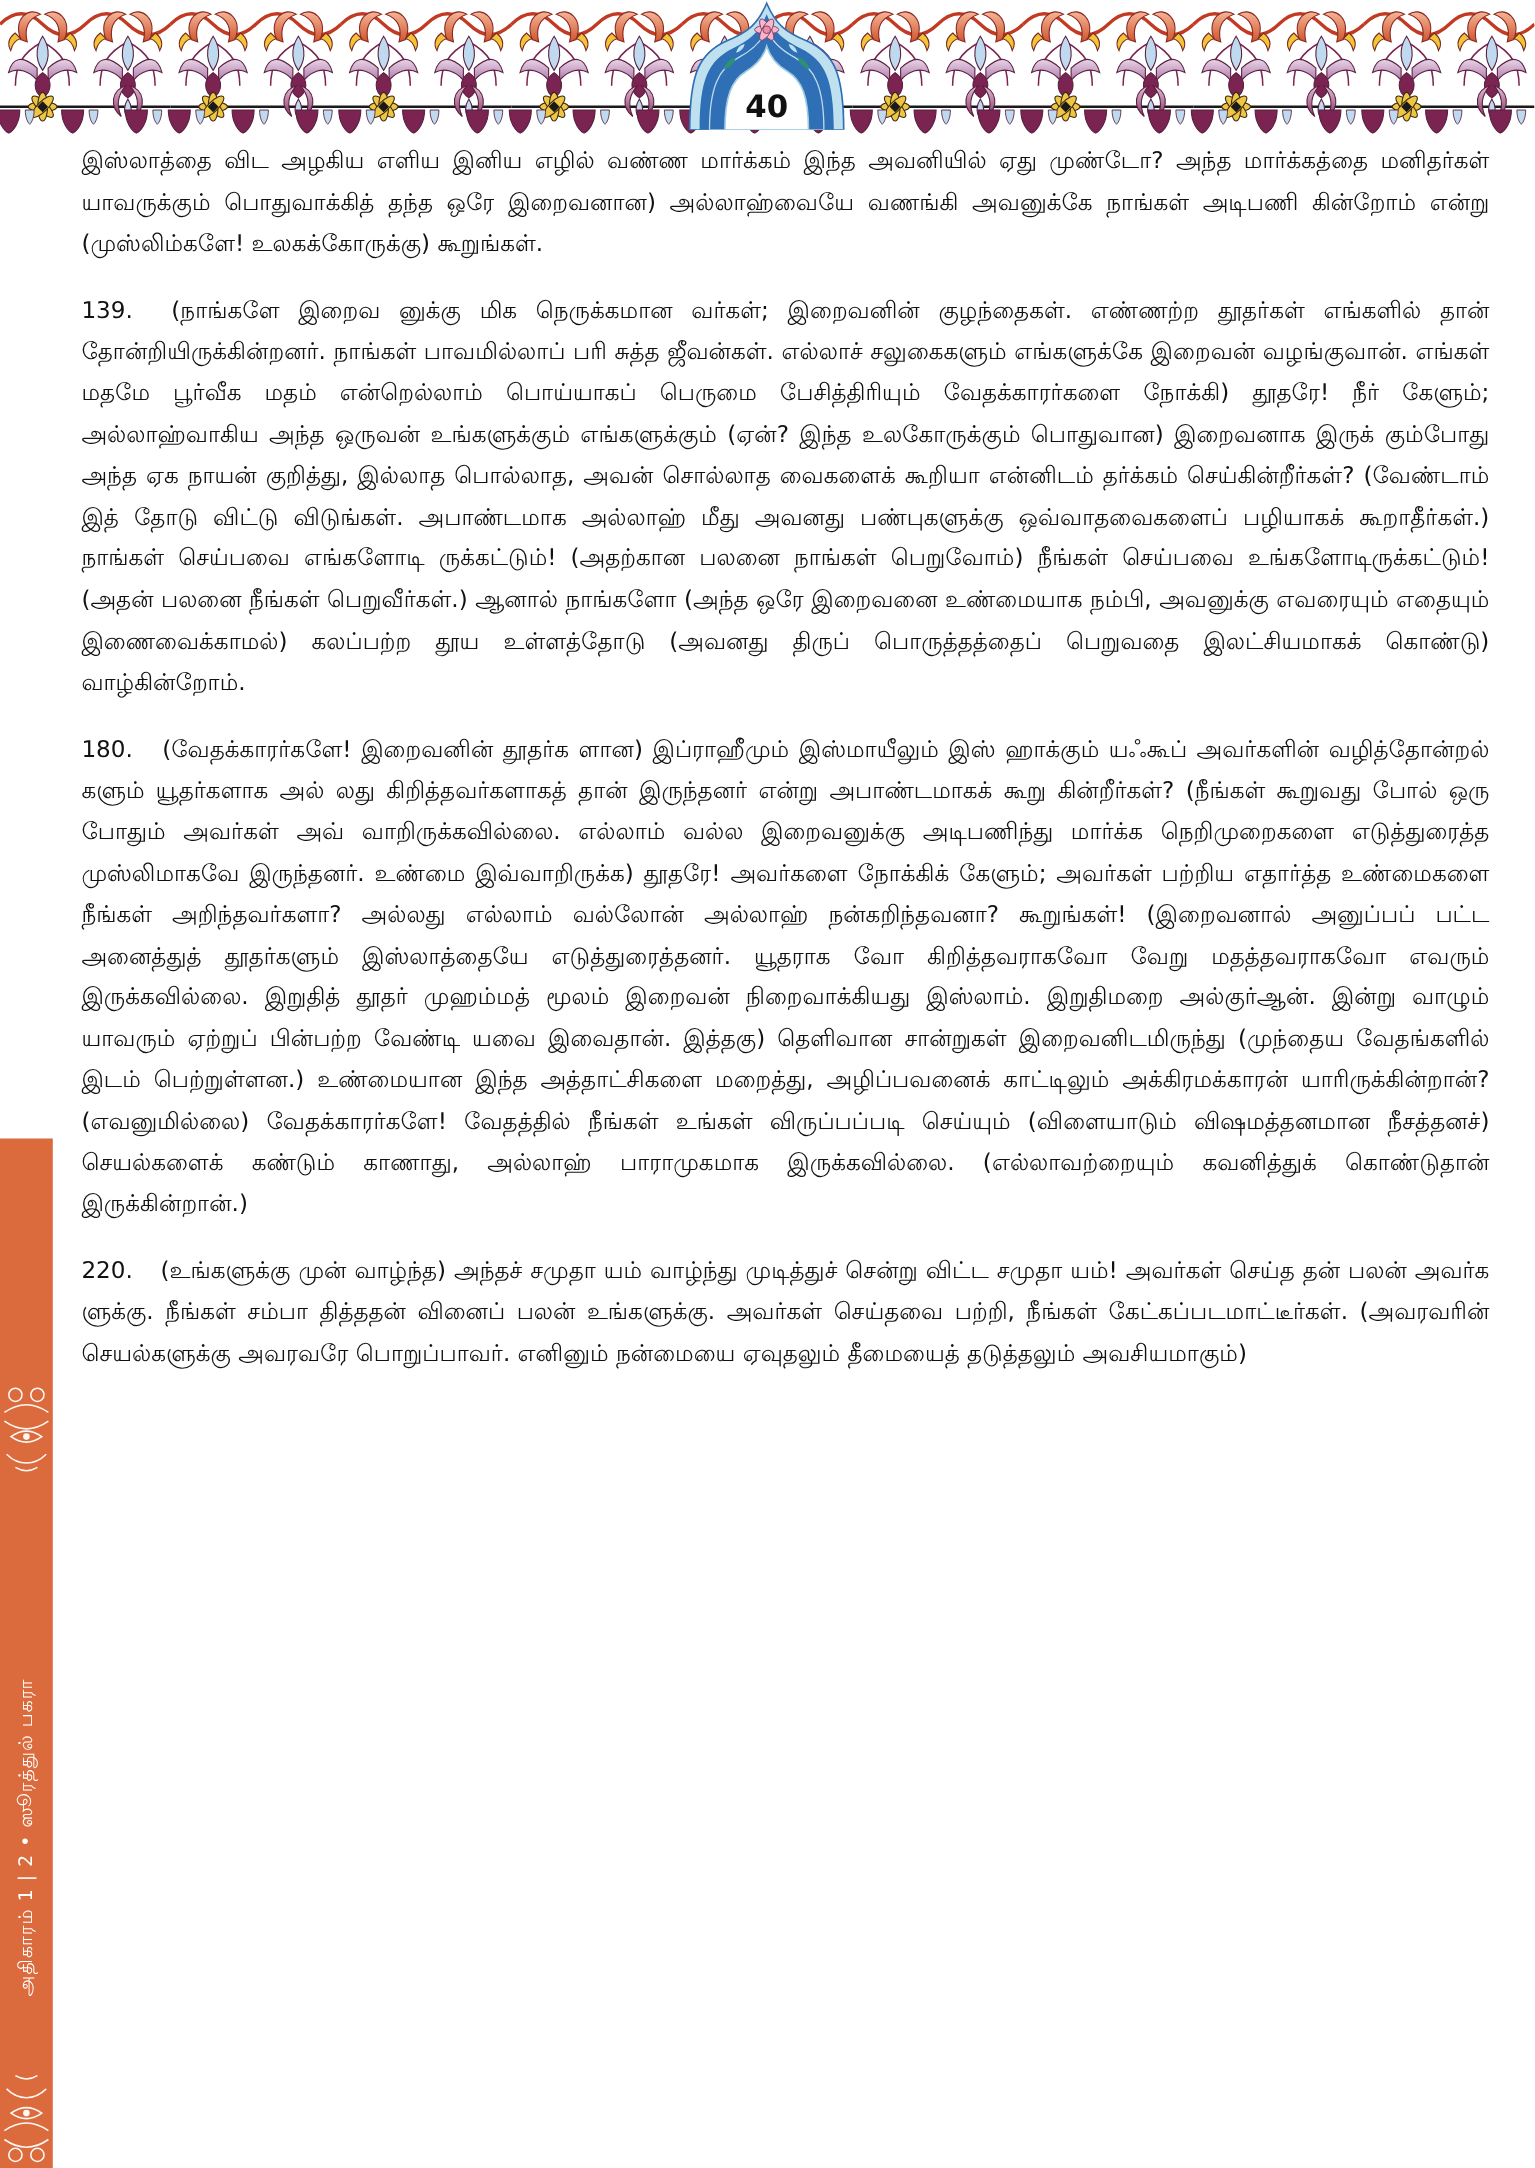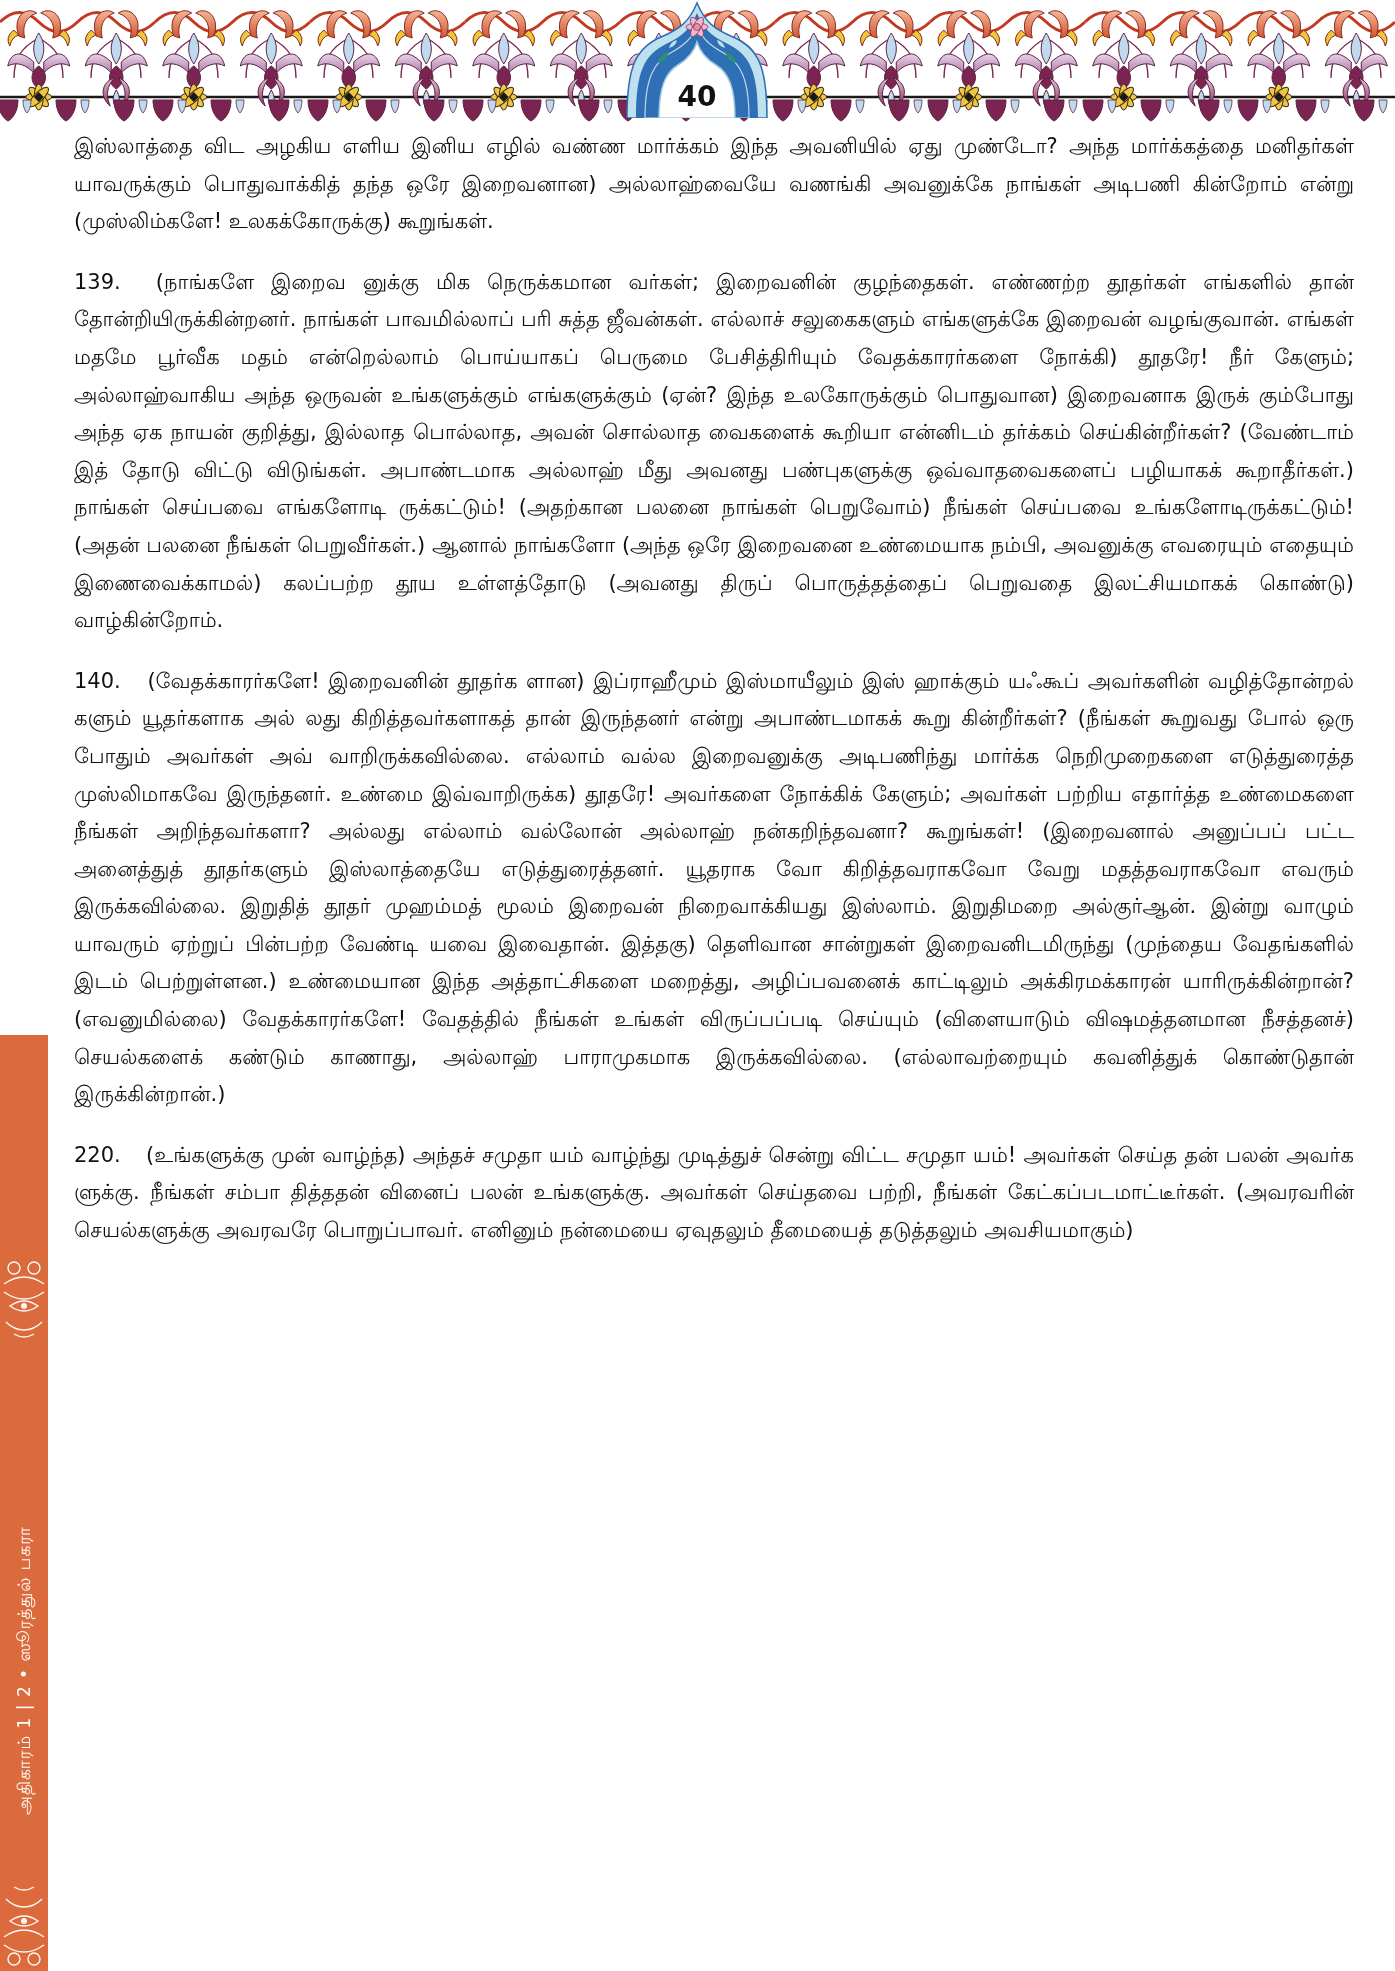--- a/index.html
+++ b/index.html
@@ -147,21 +147,21 @@
   <p class="para">
     <span>இஸ்லாத்தை விட அழகிய எளிய இனிய எழில் வண்ண மார்க்கம் இந்த அவனியில் ஏது முண்டோ? அந்த மார்க்கத்தை மனிதர்கள் யாவருக்கும் பொதுவாக்கித் தந்த ஒரே இறைவனான) அல்லாஹ்வையே வணங்கி அவனுக்கே நாங்கள் அடிபணி கின்றோம் என்று (முஸ்லிம்களே! உலகக்கோருக்கு) கூறுங்கள்.</span>
   </p>
 
   <p class="para">
     <span class="verse-number">139.</span>
     <span>(நாங்களே இறைவ னுக்கு மிக நெருக்கமான வர்கள்; இறைவனின் குழந்தைகள். எண்ணற்ற தூதர்கள் எங்களில் தான் தோன்றியிருக்கின்றனர். நாங்கள் பாவமில்லாப் பரி சுத்த ஜீவன்கள். எல்லாச் சலுகைகளும் எங்களுக்கே இறைவன் வழங்குவான். எங்கள் மதமே பூர்வீக மதம் என்றெல்லாம் பொய்யாகப் பெருமை பேசித்திரியும் வேதக்காரர்களை நோக்கி) தூதரே! நீர் கேளும்; அல்லாஹ்வாகிய அந்த ஒருவன் உங்களுக்கும் எங்களுக்கும் (ஏன்? இந்த உலகோருக்கும் பொதுவான) இறைவனாக இருக் கும்போது அந்த ஏக நாயன் குறித்து, இல்லாத பொல்லாத, அவன் சொல்லாத வைகளைக் கூறியா என்னிடம் தர்க்கம் செய்கின்றீர்கள்? (வேண்டாம் இத் தோடு விட்டு விடுங்கள். அபாண்டமாக அல்லாஹ் மீது அவனது பண்புகளுக்கு ஒவ்வாதவைகளைப் பழியாகக் கூறாதீர்கள்.) நாங்கள் செய்பவை எங்களோடி ருக்கட்டும்! (அதற்கான பலனை நாங்கள் பெறுவோம்) நீங்கள் செய்பவை உங்களோடிருக்கட்டும்! (அதன் பலனை நீங்கள் பெறுவீர்கள்.) ஆனால் நாங்களோ (அந்த ஒரே இறைவனை உண்மையாக நம்பி, அவனுக்கு எவரையும் எதையும் இணைவைக்காமல்) கலப்பற்ற தூய உள்ளத்தோடு (அவனது திருப் பொருத்தத்தைப் பெறுவதை இலட்சியமாகக் கொண்டு) வாழ்கின்றோம்.</span>
   </p>
 
   <p class="para">
-    <span class="verse-number">140.</span>
+    <span class="verse-number">180.</span>
     <span>(வேதக்காரர்களே! இறைவனின் தூதர்க ளான) இப்ராஹீமும் இஸ்மாயீலும் இஸ் ஹாக்கும் யஃகூப் அவர்களின் வழித்தோன்றல் களும் யூதர்களாக அல் லது கிறித்தவர்களாகத் தான் இருந்தனர் என்று அபாண்டமாகக் கூறு கின்றீர்கள்? (நீங்கள் கூறுவது போல் ஒரு போதும் அவர்கள் அவ் வாறிருக்கவில்லை. எல்லாம் வல்ல இறைவனுக்கு அடிபணிந்து மார்க்க நெறிமுறைகளை எடுத்துரைத்த முஸ்லிமாகவே இருந்தனர். உண்மை இவ்வாறிருக்க) தூதரே! அவர்களை நோக்கிக் கேளும்; அவர்கள் பற்றிய எதார்த்த உண்மைகளை நீங்கள் அறிந்தவர்களா? அல்லது எல்லாம் வல்லோன் அல்லாஹ் நன்கறிந்தவனா? கூறுங்கள்! (இறைவனால் அனுப்பப் பட்ட அனைத்துத் தூதர்களும் இஸ்லாத்தையே எடுத்துரைத்தனர். யூதராக வோ கிறித்தவராகவோ வேறு மதத்தவராகவோ எவரும் இருக்கவில்லை. இறுதித் தூதர் முஹம்மத் மூலம் இறைவன் நிறைவாக்கியது இஸ்லாம். இறுதிமறை அல்குர்ஆன். இன்று வாழும் யாவரும் ஏற்றுப் பின்பற்ற வேண்டி யவை இவைதான். இத்தகு) தெளிவான சான்றுகள் இறைவனிடமிருந்து (முந்தைய வேதங்களில் இடம் பெற்றுள்ளன.) உண்மையான இந்த அத்தாட்சிகளை மறைத்து, அழிப்பவனைக் காட்டிலும் அக்கிரமக்காரன் யாரிருக்கின்றான்? (எவனுமில்லை) வேதக்காரர்களே! வேதத்தில் நீங்கள் உங்கள் விருப்பப்படி செய்யும் (விளையாடும் விஷமத்தனமான நீசத்தனச்) செயல்களைக் கண்டும் காணாது, அல்லாஹ் பாராமுகமாக இருக்கவில்லை. (எல்லாவற்றையும் கவனித்துக் கொண்டுதான் இருக்கின்றான்.)</span>
   </p>
 
   <p class="para">
     <span class="verse-number">220.</span>
     <span>(உங்களுக்கு முன் வாழ்ந்த) அந்தச் சமுதா யம் வாழ்ந்து முடித்துச் சென்று விட்ட சமுதா யம்! அவர்கள் செய்த தன் பலன் அவர்க ளுக்கு. நீங்கள் சம்பா தித்ததன் வினைப் பலன் உங்களுக்கு. அவர்கள் செய்தவை பற்றி, நீங்கள் கேட்கப்படமாட்டீர்கள். (அவரவரின் செயல்களுக்கு அவரவரே பொறுப்பாவர். எனினும் நன்மையை ஏவுதலும் தீமையைத் தடுத்தலும் அவசியமாகும்)</span>
   </p>
 
 </div>
 

